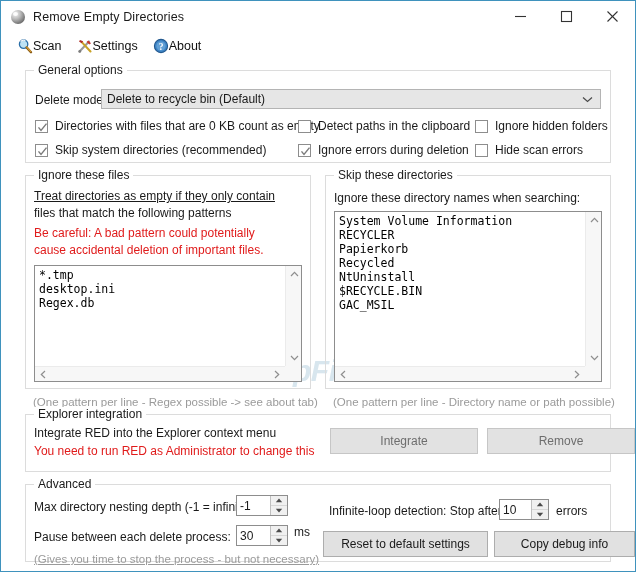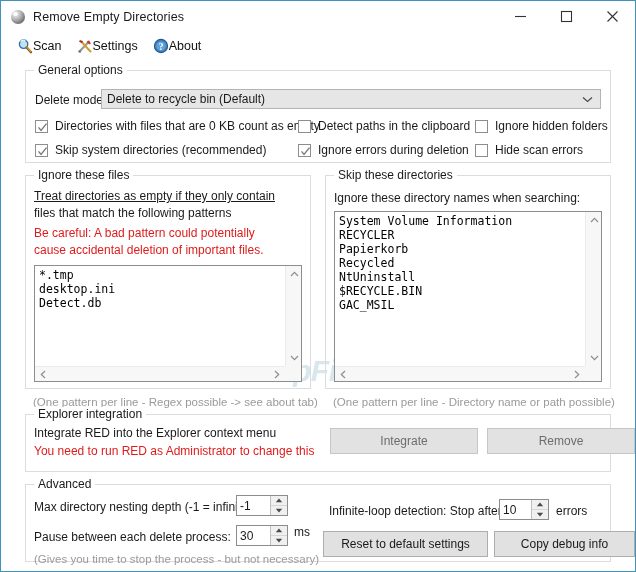--- a/index.html
+++ b/index.html
@@ -357,21 +357,21 @@
       <div class="glegend">Ignore these files</div>
 
       <div class="lbl" style="position:absolute; left:8px; top:13px;text-decoration:underline;">Treat directories as empty if they only contain</div>
       <div class="lbl" style="position:absolute; left:8px; top:30px;">files that match the following patterns</div>
       <div class="lbl-red" style="position:absolute; left:8px; top:50px;">Be careful: A bad pattern could potentially</div>
       <div class="lbl-red" style="position:absolute; left:8px; top:67px;">cause accidental deletion of important files.</div>
 
       <div class="ta-wrap" style="left:8px; top:89px; width:268px; height:117px;">
         <div class="ta-text">*.tmp
 desktop.ini
-Detect.db</div>
+Regex.db</div>
         <div class="vscroll">
           <div class="btn-up">
             <svg width="9" height="6" viewBox="0 0 9 6">
                 <polyline points="1,5 4.5,1.3 8,5" fill="none" stroke="#8e8e8e" stroke-width="1.2"></polyline>
               </svg>
           </div>
           <div class="btn-dn">
             <svg width="9" height="6" viewBox="0 0 9 6">
                 <polyline points="1,1 4.5,4.7 8,1" fill="none" stroke="#8e8e8e" stroke-width="1.2"></polyline>
               </svg>
@@ -481,21 +481,21 @@
           </span>
           <span class="d">
             <svg width="8" height="5" viewBox="0 0 8 5">
                 <polygon points="4,4.4 0.8,0.8 7.2,0.8" fill="#4a4a4a"></polygon>
               </svg>
           </span>
         </span>
       </div>
       <div class="lbl" style="position:absolute; left:268px; top:40px;">ms</div>
 
-      <div class="lbl-gray" style="position:absolute; left:8px; top:68px;">(Gives you time to stop the process - but not necessary)</div>
+      <div class="lbl-gray" style="position:absolute; left:8px; top:68px;text-decoration:underline;">(Gives you time to stop the process - but not necessary)</div>
 
       <div class="lbl" style="position:absolute; left:303px; top:19px;">Infinite-loop detection: Stop after</div>
       <div class="spin" style="left:473px; top:14px; width:50px; height:21px;">
         <span class="val">10</span>
         <span class="updn">
           <span class="u">
             <svg width="8" height="5" viewBox="0 0 8 5">
                 <polygon points="4,0.6 7.2,4.2 0.8,4.2" fill="#4a4a4a"></polygon>
               </svg>
           </span>

